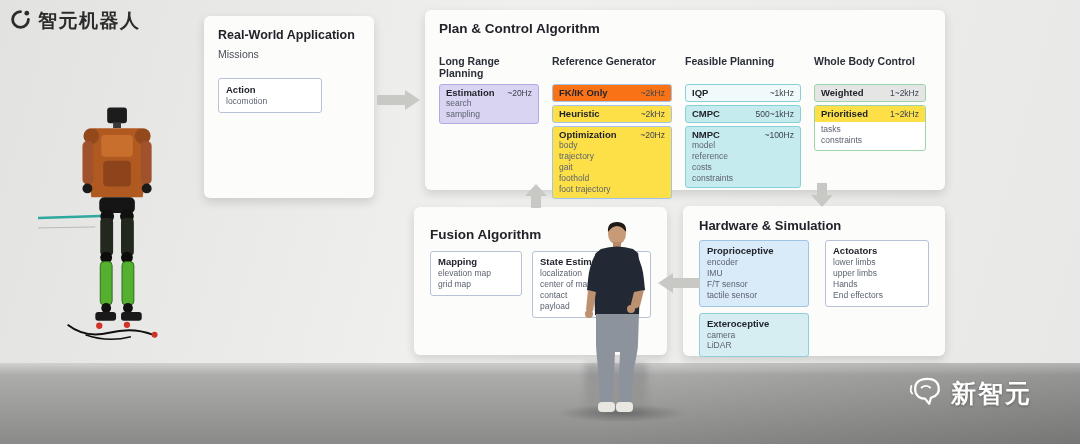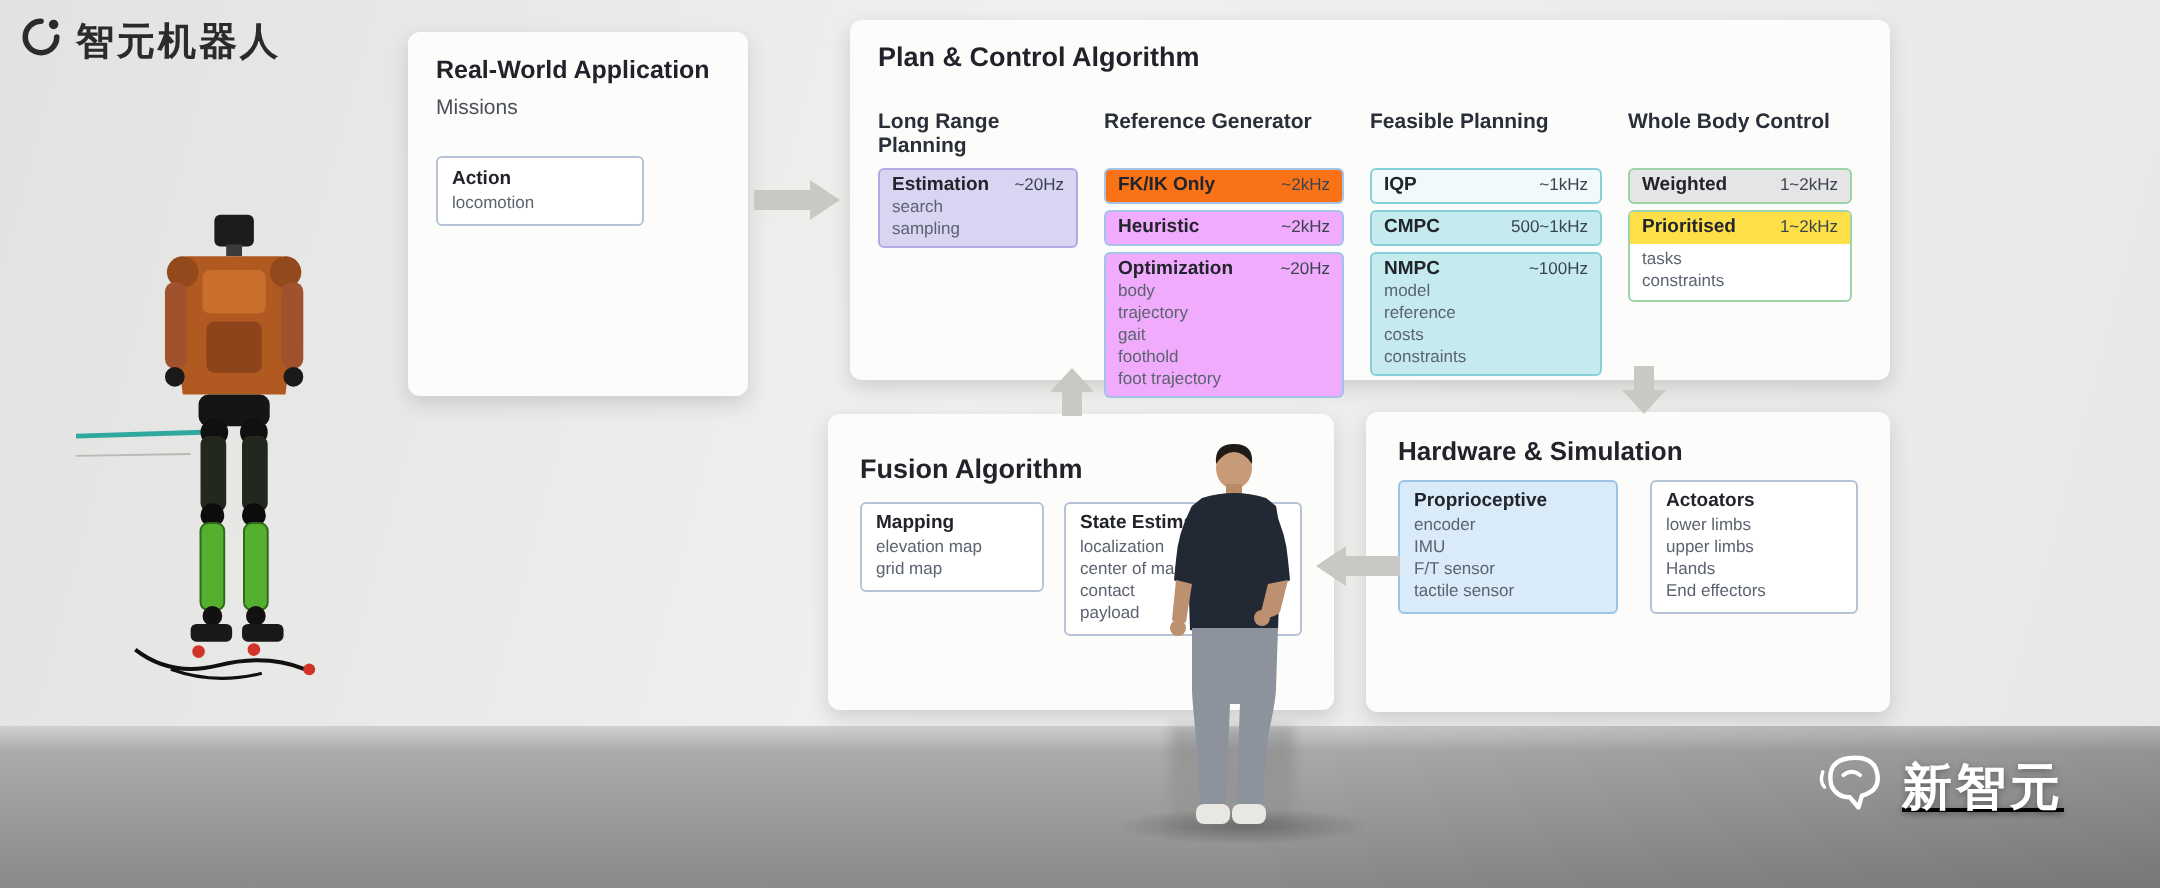--- a/index.html
+++ b/index.html
@@ -37,21 +37,21 @@
   .pc-row { display:flex; gap:13px; }
   .pc-col-header { font-size:10.5px; font-weight:bold; color:#2a2e38; line-height:1.15;
                    margin-bottom:5px; min-height:24px; }
   .pc-box { border-radius:3px; border:1px solid transparent; padding:2px 6px 3px; margin-bottom:3px; }
   .box-head { display:flex; justify-content:space-between; align-items:baseline; gap:4px; }
   .box-label { font-weight:bold; font-size:9.5px; color:#22242c; white-space:nowrap; }
   .box-rate { font-size:8.5px; color:#3c4350; white-space:nowrap; }
   .box-items div { font-size:8.5px; color:#5c6370; line-height:1.3; }
   .purple        { background:#d9d4f1; border-color:#b2aae3; }
   .blue-outline  { background:#f97316; border-color:#a3c4e8; }
-  .blue          { background:#f0abfc; border-color:#a3c4e8; }
+  .blue          { background:#fde047; border-color:#a3c4e8; }
   .cyan-outline  { background:#f0fafa; border-color:#86d0d8; }
   .cyan          { background:#c6ebee; border-color:#86d0d8; }
   .green-outline { background:#e5e5e5; border-color:#9ed3a9; }
   .split         { padding:0; background:#fff; border-color:#9ed3a9; overflow:hidden; }
   .split .box-head  { background:#fde047; padding:2px 6px 3px; }
   .split .box-items { padding:2px 6px 4px; }
 
   
   .fu { left:414px; top:207px; width:253px; height:148px; padding:20px 16px; }
   .fu .panel-title { font-size:13.5px; margin-bottom:9px; }
@@ -72,21 +72,21 @@
 
   .arrow { position:absolute; }
   .arrow polygon { fill:#c8c8c5; }
 
   .person { position:absolute; left:570px; top:218px; }
   .person-shadow { position:absolute; left:556px; top:404px; width:130px; height:18px;
        background:radial-gradient(ellipse at center, rgba(30,30,35,.35), transparent 70%); }
 
   .robot { position:absolute; left:38px; top:100px; }
 
-  .watermark { position:absolute; left:908px; top:374px; display:flex; align-items:center; gap:9px;text-decoration:underline; }
+  .watermark { position:absolute; left:908px; top:374px; display:flex; align-items:center; gap:9px; }
   .watermark-text { font-size:25px; font-weight:bold; color:#fff; letter-spacing:2px;
                     text-shadow:0 1px 3px rgba(0,0,0,.35); }
 </style>
 </head>
 <body>
 
 <div class="stage">
   <div class="screen"></div>
   <div class="floor">
     <div class="floor-sheen"></div>
@@ -272,20 +272,27 @@
       <div class="hw-colL">
         <div class="info-box lightblue">
           <div class="info-label">Proprioceptive</div>
           <div class="box-items">
               <div>encoder</div>
               <div>IMU</div>
               <div>F/T sensor</div>
               <div>tactile sensor</div>
             </div>
         </div>
+        <div class="info-box lightcyan">
+          <div class="info-label">Exteroceptive</div>
+          <div class="box-items">
+              <div>camera</div>
+              <div>LiDAR</div>
+            </div>
+        </div>
       </div>
       <div class="hw-colR">
         <div class="info-box">
           <div class="info-label">Actoators</div>
           <div class="box-items">
               <div>lower limbs</div>
               <div>upper limbs</div>
               <div>Hands</div>
               <div>End effectors</div>
             </div>

